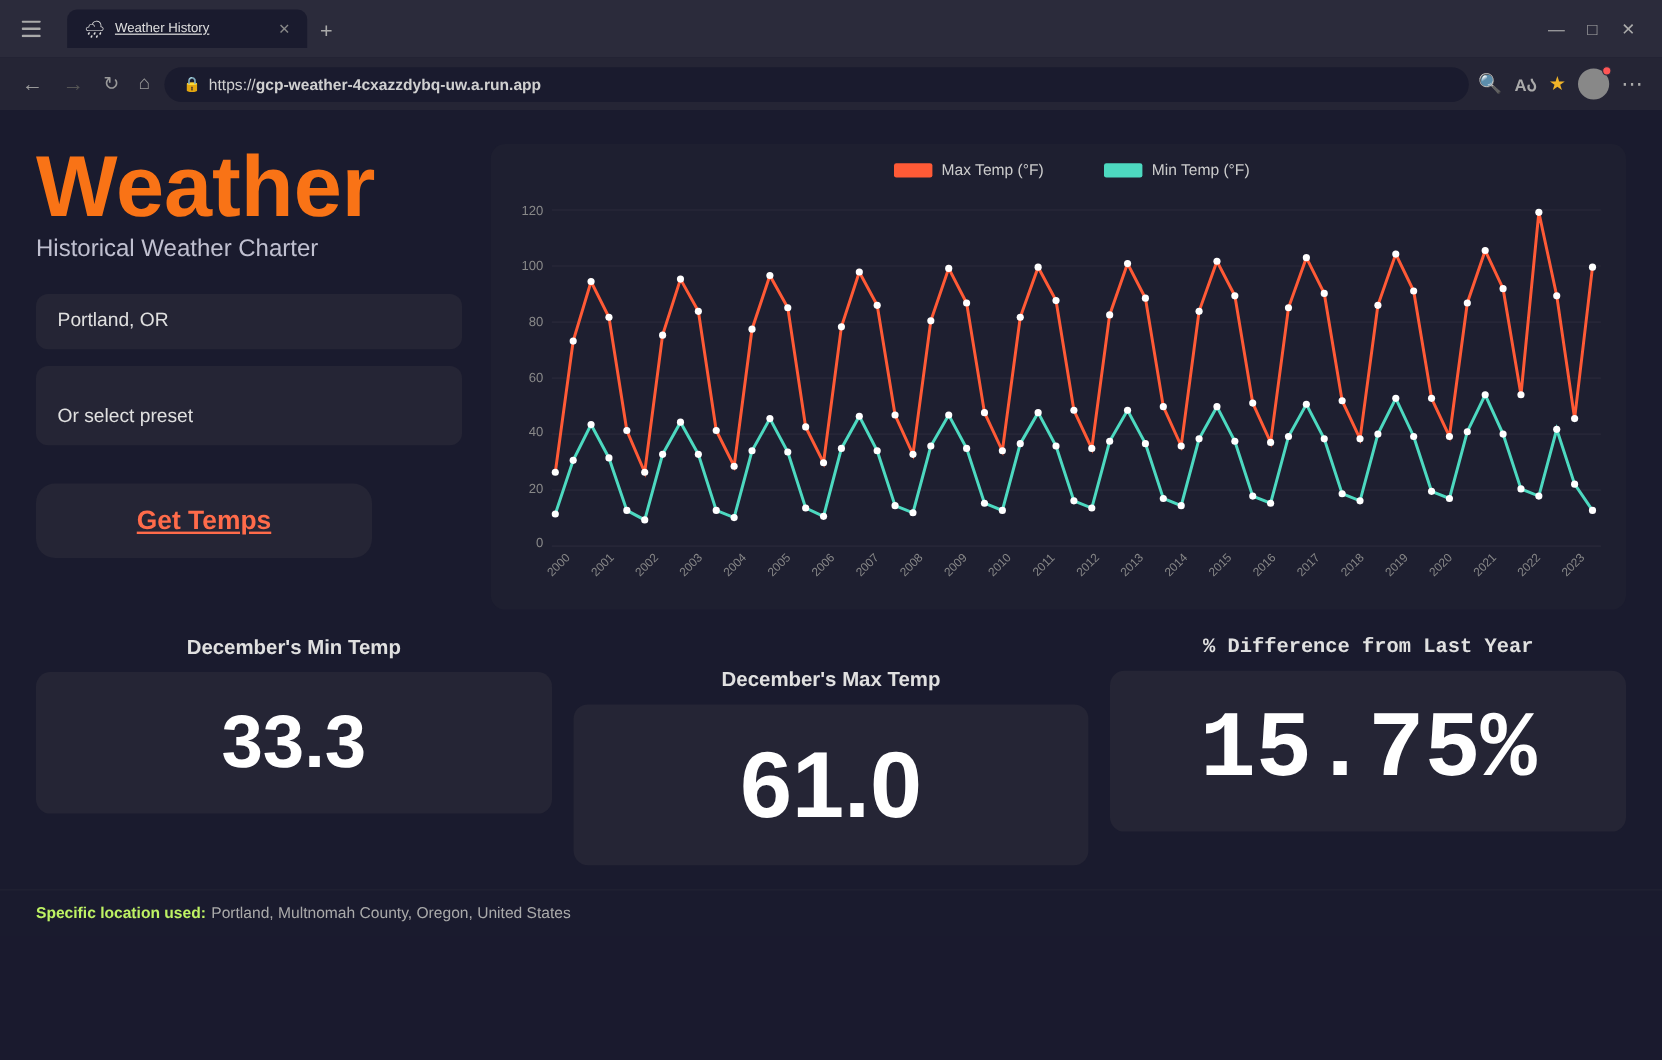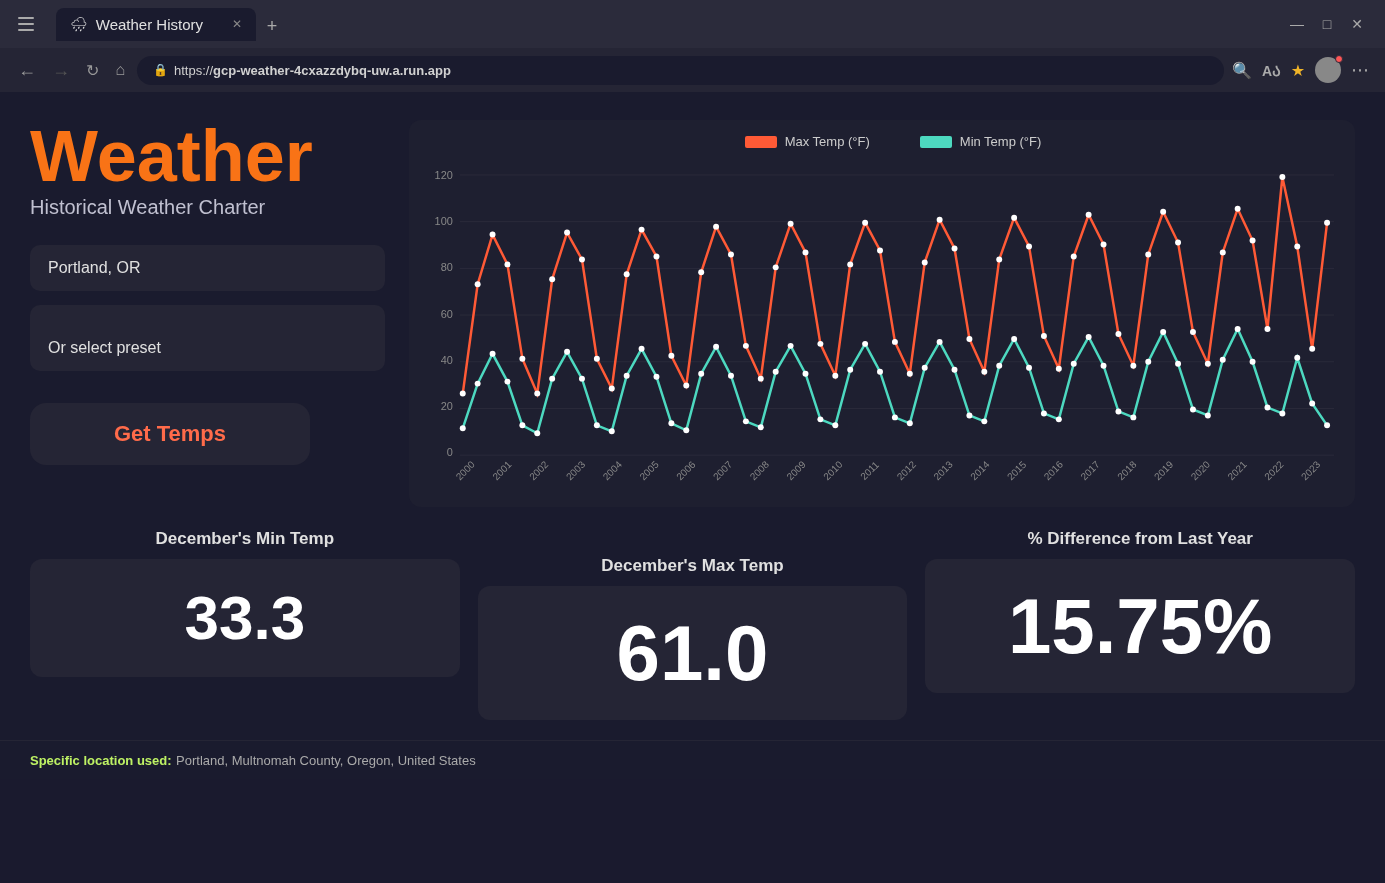--- a/index.html
+++ b/index.html
@@ -27,41 +27,41 @@
     .app-content { background: #1a1b2e; width: 100%; padding: 28px 30px 20px 30px; position: relative; }
     .app-title { font-size: 72px; font-weight: 800; color: #fff; line-height: 1; margin-bottom: 4px; }
     .app-subtitle { font-size: 20px; color: #c0c0d0; margin-bottom: 28px; }
 
     .location-input-wrap { background: #252535; border-radius: 10px; padding: 14px 18px; margin-bottom: 14px; }
     .location-input { background: transparent; border: none; color: #e0e0e0; font-size: 16px; width: 100%; outline: none; }
 
     .preset-select-wrap { background: #252535; border-radius: 10px; padding: 14px 18px; margin-bottom: 28px; }
     .preset-select { background: transparent; border: none; color: #e0e0e0; font-size: 16px; width: 100%; outline: none; cursor: pointer; appearance: none; margin-top: 20px; }
 
-    .get-temps-btn { background: #252535; border: none; border-radius: 16px; padding: 18px 30px; cursor: pointer; font-size: 22px; font-weight: 700; color: #ff6b4a; width: 280px; display: block; text-align: center; }
+    .get-temps-btn { background: #252535; border: none; border-radius: 16px; padding: 18px 30px; cursor: pointer; font-size: 22px; font-weight: 700; color: #ff6b4a; width: 280px; display: block; text-align: center; text-decoration: underline; }
     .chart-legend { display: flex; gap: 28px; justify-content: center; margin-bottom: 12px; }
     .legend-item { display: flex; align-items: center; gap: 8px; color: #ccc; font-size: 13px; padding-left: 22px; }
   </style>
 </head>
 <body>
 
 <div>
 
   <div class="browser-titlebar" style="background:#2b2b3b; display:flex; align-items:center;">
     <div class="sidebar-toggle">
       <svg width="16" height="14" viewBox="0 0 16 14" fill="#aaa">
           <rect y="0" width="16" height="2" rx="1"></rect>
           <rect y="6" width="16" height="2" rx="1"></rect>
           <rect y="12" width="16" height="2" rx="1"></rect>
         </svg>
     </div>
     <div style="display:flex; align-items:flex-end; gap:2px; flex:1; margin-left:8px;">
       <div class="tab" style="background:#1a1b2e; padding:8px 14px; border-radius:8px 8px 0 0; display:flex; align-items:center; gap:8px; min-width:200px;">
         <span class="tab-icon">🌧</span>
-        <span style="color:#e0e0e0; font-size:15px;">Weather History</span>
+        <span style="color:#e0e0e0; font-size:11px;text-decoration:underline;">Weather History</span>
         <span class="tab-close" style="margin-left:auto; color:#888; font-size:12px;">✕</span>
       </div>
       <div class="new-tab-btn" style="color:#aaa; font-size:18px; padding:4px 10px; cursor:pointer;">+</div>
     </div>
     <div class="window-controls" style="display:flex; gap:14px; margin-left:auto; padding-right:8px;">
       <span class="win-ctrl" style="color:#aaa; font-size:14px;">—</span>
       <span class="win-ctrl" style="color:#aaa; font-size:14px;">□</span>
       <span class="win-ctrl" style="color:#aaa; font-size:14px;">✕</span>
     </div>
   </div>
@@ -302,21 +302,21 @@
       <div style="background:#252535; border-radius:12px; padding:28px 20px; text-align:center;">
         <div style="font-size:62px; font-weight:800; color:#fff; line-height:1;">33.3</div>
       </div>
     </div>
     <div style="flex:1;margin-top:27px;">
       <div style="font-size:17px; font-weight:700; color:#e0e0e0; text-align:center; margin-bottom:10px;">December's Max Temp</div>
       <div style="background:#252535; border-radius:12px; padding:28px 20px; text-align:center;">
         <div style="font-size:78px; font-weight:800; color:#fff; line-height:1;">61.0</div>
       </div>
     </div>
-    <div style="flex:1;">
+    <div style="flex:1;font-family:Liberation Mono, monospace;">
       <div style="font-size:17px; font-weight:700; color:#e0e0e0; text-align:center; margin-bottom:10px;">% Difference from Last Year</div>
       <div style="background:#252535; border-radius:12px; padding:28px 20px; text-align:center;">
         <div style="font-size:78px; font-weight:800; color:#fff; line-height:1;">15.75%</div>
       </div>
     </div>
   </div>
 </div>
 
 <div style="background:#1a1b2e; padding:10px 30px; border-top:1px solid #252535;">
   <span style="font-size:13px; font-weight:700; color:#bef264;">Specific location used:</span>

